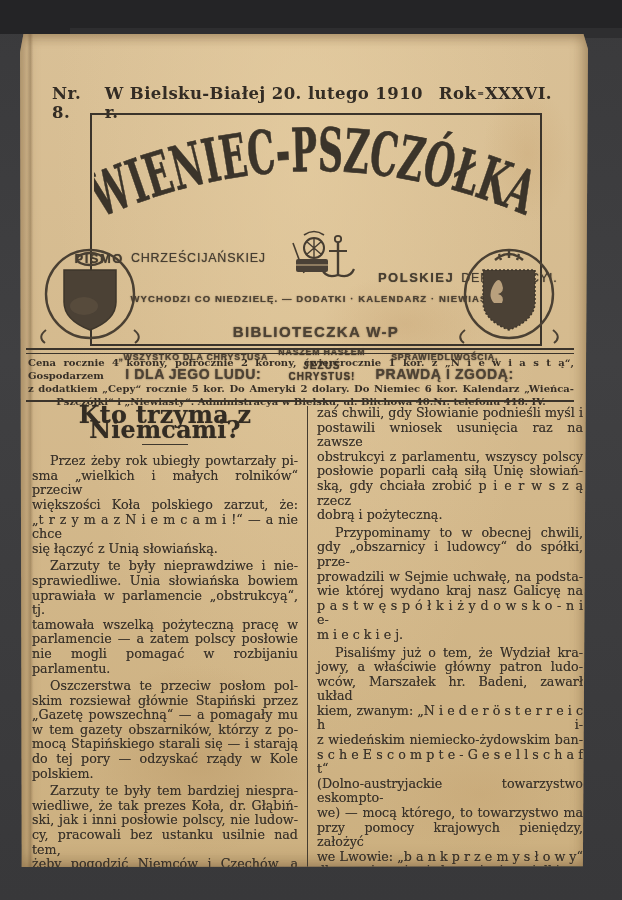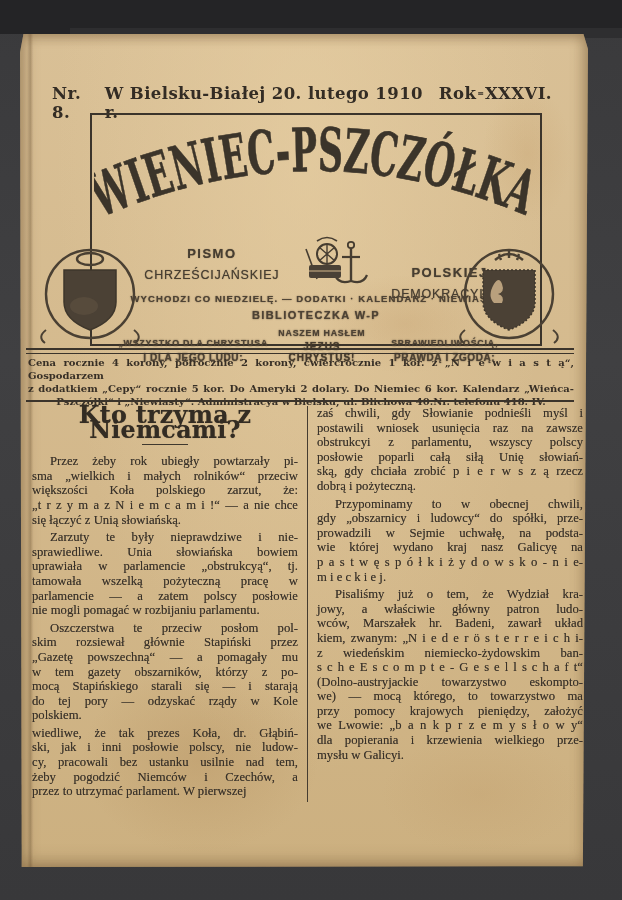--- a/index.html
+++ b/index.html
@@ -37,35 +37,35 @@
     justify-content:center;align-items:baseline;
     font-weight:bold;font-size:16.5px;color:#332c24;letter-spacing:.4px;}
   .vol-mark{font-size:8px;vertical-align:3px;letter-spacing:0;margin:0 1px;}
 
   .mast-box{position:absolute;left:70px;top:79px;width:448px;height:229px;
     border:2px solid #3b342b;}
   .arch-title{position:absolute;left:2px;top:2px;width:444px;height:108px;}
   .subtitle-row{position:absolute;left:0;top:112px;width:100%;display:flex;
     justify-content:center;align-items:center;gap:14px;
     font-family:"Liberation Sans","DejaVu Sans",sans-serif;color:#473e31;}
-  .subtitle-col{display:flex;flex-direction:column;gap:7px;}
+  .subtitle-col{display:flex;flex-direction:row;gap:7px;}
   .subtitle-col.l{align-items:center;}
   .subtitle-col.r{align-items:flex-end;margin-top:38px;}
   .st1{font-size:13px;font-weight:bold;letter-spacing:1.5px;text-shadow:0 0 1px rgba(62,52,40,.7);}
   .st2{font-size:12.5px;font-weight:normal;letter-spacing:.8px;text-shadow:0 0 1px rgba(62,52,40,.7);}
 
   .fineprint{position:absolute;left:0;top:178px;width:100%;text-align:center;
     font-family:"Liberation Sans","DejaVu Sans",sans-serif;font-weight:bold;color:#4e4335;}
   .fp1{font-size:9.5px;letter-spacing:1.1px;text-shadow:0 0 1.2px rgba(64,52,38,.9);}
-  .fp2{font-size:11px;letter-spacing:1.4px;margin-top:5px;text-shadow:0 0 1.4px rgba(64,52,38,.95);}
+  .fp2{font-size:15px;letter-spacing:1.4px;margin-top:19px;text-shadow:0 0 1.4px rgba(64,52,38,.95);}
   .motto{display:grid;grid-template-columns:38% 27% 35%;margin-top:7px;padding:0 26px;
     align-items:end;}
   .motto div{text-shadow:0 0 1.5px rgba(58,46,34,.95);}
   .m-sm{font-size:8.8px;letter-spacing:.8px;}
-  .m-md{font-size:10px;letter-spacing:.6px;margin-top:4px;}
+  .m-md{font-size:14px;letter-spacing:.6px;margin-top:4px;}
   .m-lg{font-size:10px;letter-spacing:1px;margin-top:3px;color:#463b2d;}
 
   .crest{position:absolute;z-index:3;}
   .crest.left{left:14px;top:210px;}
   .crest.right{left:434px;top:210px;}
   .center-emblem{flex:0 0 auto;}
 
   .rule-double{position:absolute;left:6px;top:314px;width:548px;height:3px;
     border-top:2px solid #3b342b;border-bottom:1.5px solid #3b342b;}
   .subscription{position:absolute;left:8px;top:322px;width:546px;
@@ -76,21 +76,21 @@
 
   .cols{position:absolute;left:12px;top:372px;width:552px;display:flex;}
   .col-left{width:266px;padding-right:9px;border-right:1.5px solid #453c30;}
   .col-right{width:266px;padding-left:9px;}
   .col{font-size:12.7px;line-height:14.6px;color:#39322a;
     text-shadow:0 0 .5px rgba(50,42,32,.55);}
   .article-title{font-size:24px;font-weight:bold;letter-spacing:.3px;color:#332c23;
     text-align:center;transform:scaleX(.99);transform-origin:center;margin-top:2px;
     text-shadow:0 0 .8px rgba(45,37,28,.6);}
   .title-rule{width:46px;border-top:1.5px solid #3f382e;margin:7px auto 9px auto;}
-  .para{margin-bottom:3px;font-family:Liberation Serif, serif;}
+  .para{margin-bottom:3px;}
   .line{text-align:justify;}
   .line.j{text-align-last:justify;}
   .line.f{text-indent:18px;}
 </style>
 </head>
 <body>
 
 <div class="top-band"></div>
 <div class="top-band2"></div>
 
@@ -211,20 +211,21 @@
         <div class="line f j">Oszczerstwa te przeciw posłom pol-</div>
         <div class="line j">skim rozsiewał głównie Stapiński przez</div>
         <div class="line j">„Gazetę powszechną“ — a pomagały mu</div>
         <div class="line j">w tem gazety obszarników, którzy z po-</div>
         <div class="line j">mocą Stapińskiego starali się — i starają</div>
         <div class="line j">do tej pory — odzyskać rządy w Kole</div>
         <div class="line">polskiem.</div>
       </div>
 
       <div class="para">
+        <div class="line f j">Zarzuty te były tem bardziej niespra-</div>
         <div class="line j">wiedliwe, że tak prezes Koła, dr. Głąbiń-</div>
         <div class="line j">ski, jak i inni posłowie polscy, nie ludow-</div>
         <div class="line j">cy, pracowali bez ustanku usilnie nad tem,</div>
         <div class="line j">żeby pogodzić Niemców i Czechów, a</div>
         <div class="line">przez to utrzymać parlament. W pierwszej</div>
       </div>
     </div>
 
     <div class="col col-right">
       <div class="para">

